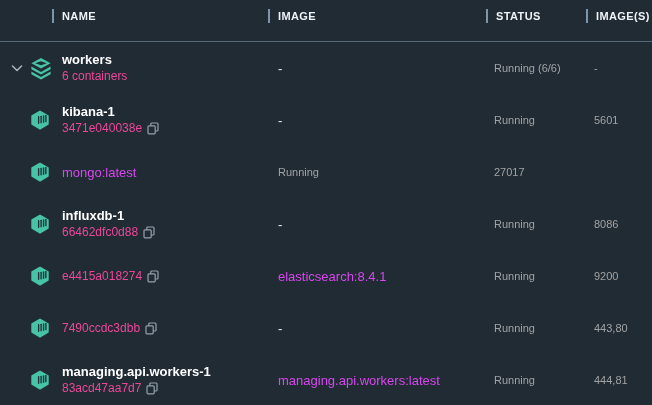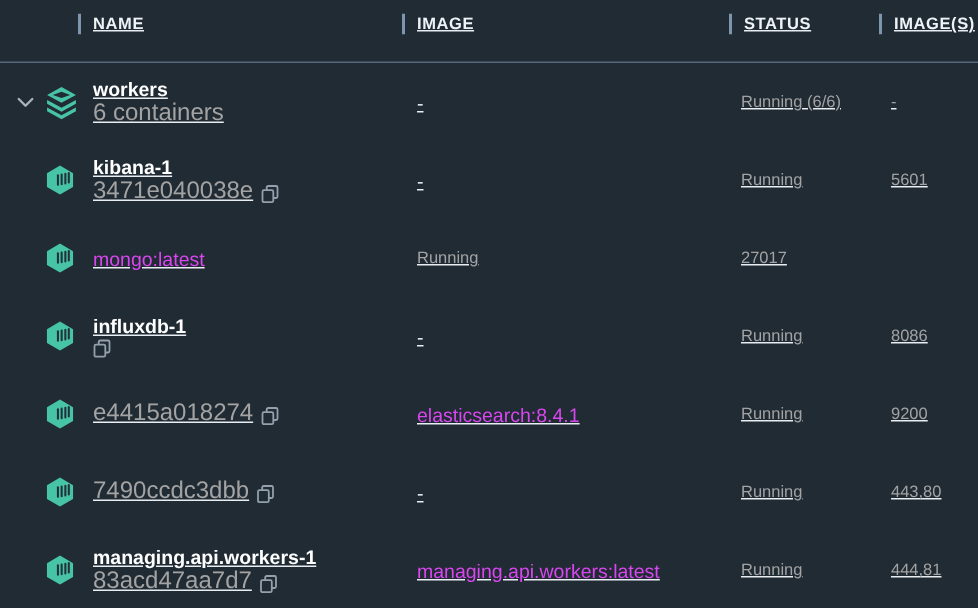--- a/index.html
+++ b/index.html
@@ -1,18 +1,18 @@
 <!DOCTYPE html>
 <html><head>
 <meta charset="utf-8">
 <style>
   html,body{margin:0;padding:0;background:#202b34;}
   *{box-sizing:border-box;}
   body{font-family:"Liberation Sans","DejaVu Sans",sans-serif;}
-  .app{position:relative;width:652px;height:399px;background:#202b34;overflow:hidden;color:#e9eef2;text-decoration:underline;}
+  .app{position:relative;width:652px;height:399px;background:#202b34;overflow:hidden;color:#e9eef2;}
 
   
   .header-row{
     display:grid;
     grid-template-columns:52px 216px 218px 100px 1fr;
     height:42px;
     align-items:center;
     padding-bottom:9px;
     border-bottom:1px solid #56697b;
   }
@@ -29,21 +29,21 @@
   }
   .lead{position:relative;height:100%;}
   .chevron{position:absolute;left:11px;top:50%;margin-top:-4px;line-height:0;display:none;cursor:pointer;}
   .row.group .chevron{display:block;}
   .typeicon{position:absolute;left:29px;top:50%;margin-top:-11px;line-height:0;}
   .icon-group{display:none;}
   .row.group .icon-group{display:block;}
 
   .namecell{line-height:16px;min-width:0;}
   .nm{font-size:13px;font-weight:bold;color:#ffffff;white-space:nowrap;}
-  .sub{font-size:16px;color:#a3a3a3;white-space:nowrap;display:flex;align-items:flex-end;gap:5px;}
+  .sub{font-size:12px;color:#ec4899;white-space:nowrap;display:flex;align-items:center;gap:5px;}
   .copy{display:none;line-height:0;cursor:pointer;}
   .row.has-copy .copy{display:inline-block;}
 
   .imgcell{font-size:13px;color:#e9eef2;white-space:nowrap;overflow:hidden;}
   .row.img-link .imgcell .imgtxt{color:#d946ef;cursor:pointer;}
   .statuscell,.portscell{font-size:11px;color:#a3a3a3;white-space:nowrap;}
 </style>
 </head>
 <body>
 
@@ -165,20 +165,21 @@
             <line x1="13.2" y1="8" x2="13.2" y2="15"></line>
             <line x1="15.9" y1="7.5" x2="15.9" y2="14.5"></line>
             <line x1="18.4" y1="7" x2="18.4" y2="13.8"></line>
           </g>
         </svg>
       </span>
     </div>
     <div class="namecell">
       <div class="nm">influxdb-1</div>
       <div class="sub">
+        <span>66462dfc0d88</span>
         <span class="copy">
           <svg width="12" height="13" viewBox="0 0 12 13">
             <rect x="3.8" y="1" width="7.2" height="8" rx="1" fill="none" stroke="#94a1ad" stroke-width="1.2"></rect>
             <rect x="1" y="3.8" width="7.2" height="8" rx="1" fill="#202b34" stroke="#94a1ad" stroke-width="1.2"></rect>
           </svg>
         </span>
       </div>
     </div>
     <div class="imgcell">
       <span class="imgtxt">-</span>

